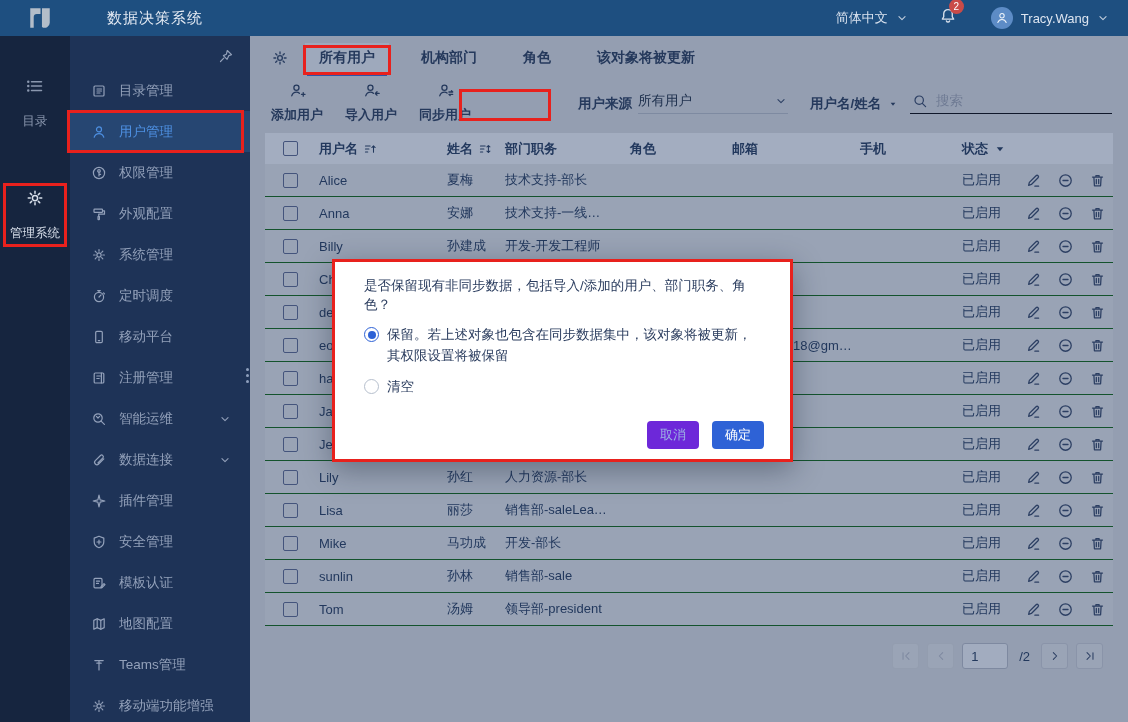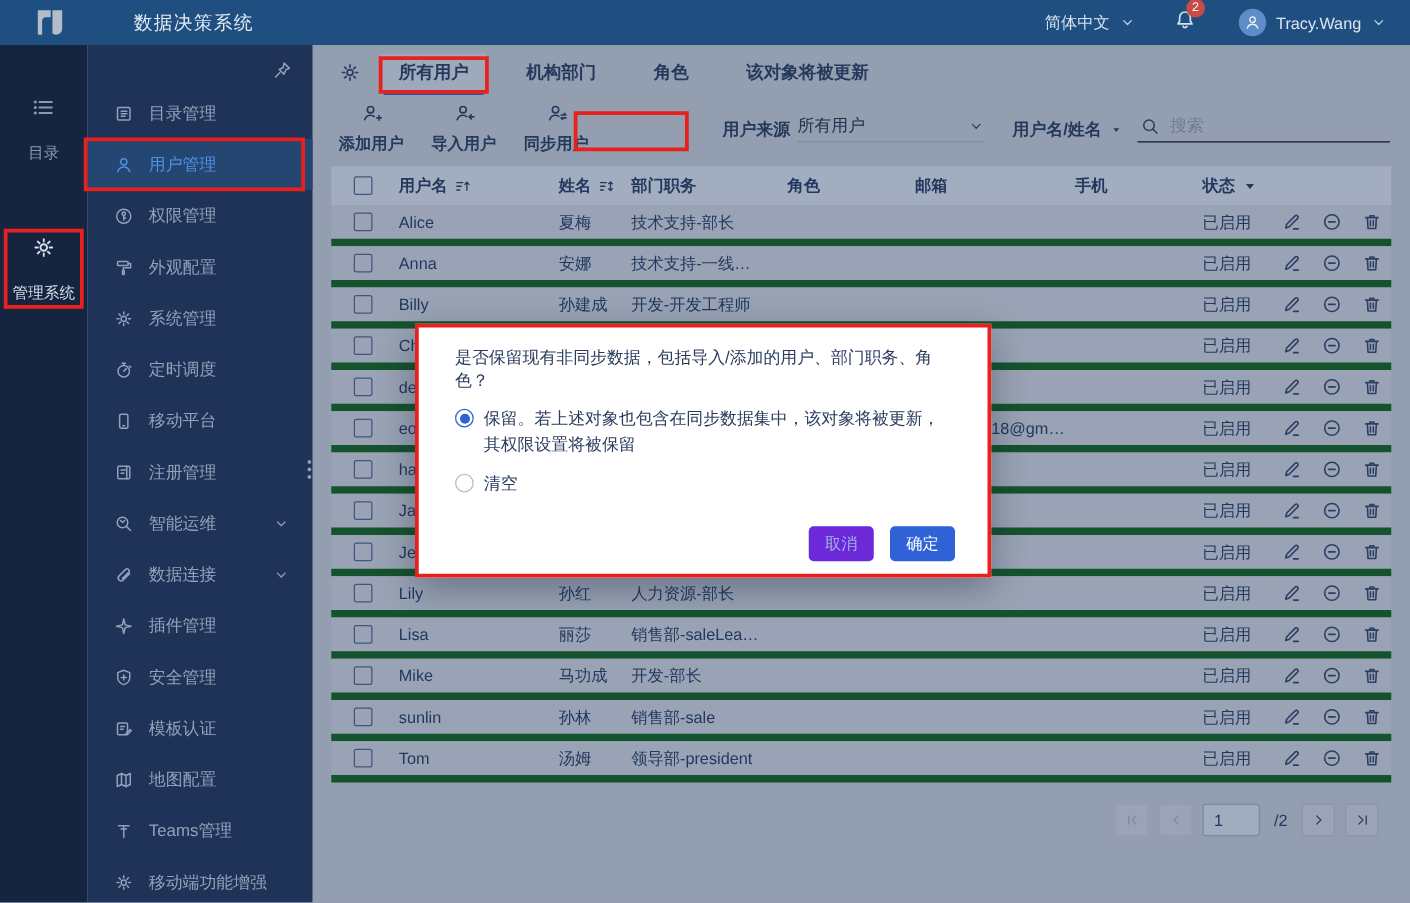--- a/index.html
+++ b/index.html
@@ -77,21 +77,21 @@
     color:#20324f; min-width:0; }
   .search input::placeholder { color:#6f7b94; }
 
   
   .table { position:absolute; left:15px; top:97px; width:848px; }
   .trow { display:grid; grid-template-columns:40px 128px 58px 125px 102px 128px 102px 55px 1fr;
     align-items:center; padding-left:14px; }
   .thead { height:31px; background:#a3adc0; font-size:13px; color:#22385d; font-weight:700; }
   .th { display:flex; align-items:center; gap:5px; }
   .th .ic { width:14px; height:14px; }
-  .tr { height:33px; background:#99a3b5; border-bottom:6px solid #14532d; font-size:13px; color:#22385d; }
+  .tr { height:33px; background:#99a3b5; border-bottom:1px solid #14532d; font-size:13px; color:#22385d; }
   .cb { width:15px; height:15px; border:1.5px solid #44547c; border-radius:2px; margin-left:4px;
     background:transparent; cursor:pointer; }
   .cell { overflow:hidden; white-space:nowrap; }
   .email-offset { padding-left:61px; }
   .actions { display:flex; align-items:center; gap:15px; padding-left:8px; color:#2c3f63; }
   .actions .ic { width:17px; height:17px; cursor:pointer; }
 
   
   .pagination { position:absolute; right:25px; top:607px; display:flex; align-items:center; gap:8px;
     font-size:13px; color:#22385d; }

